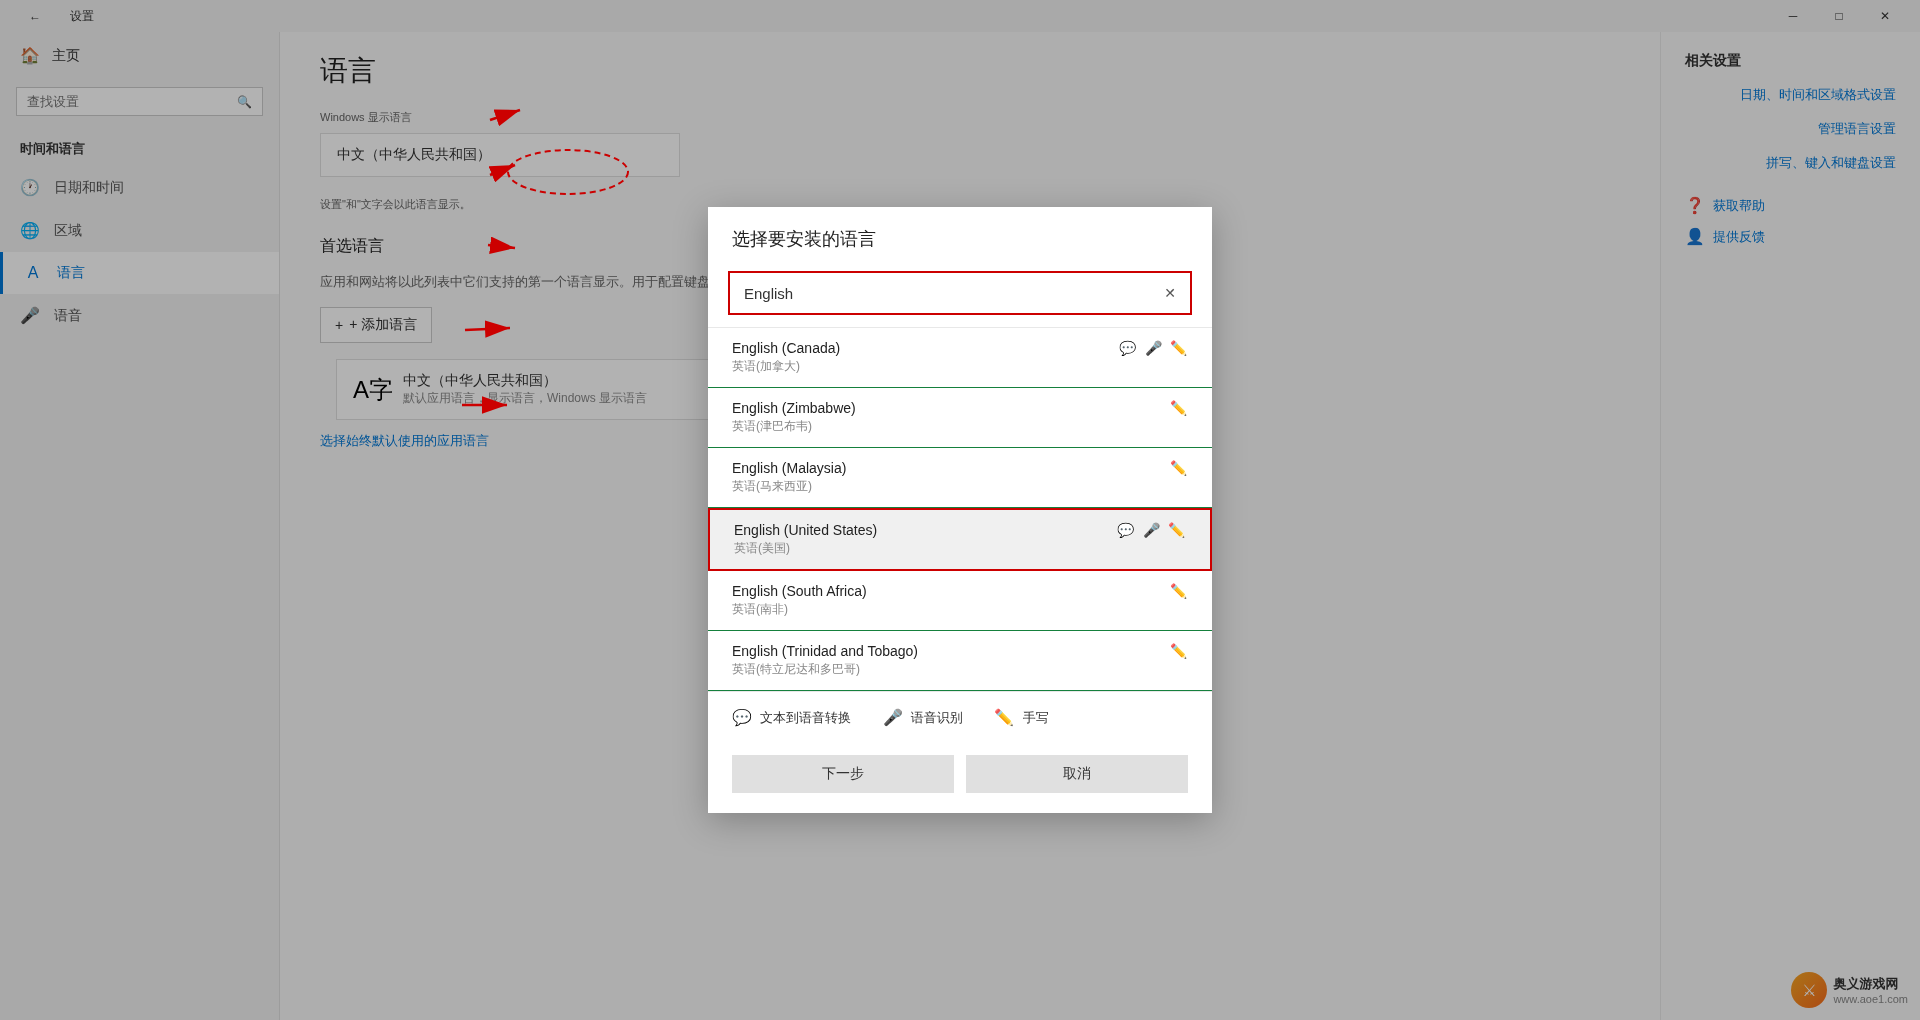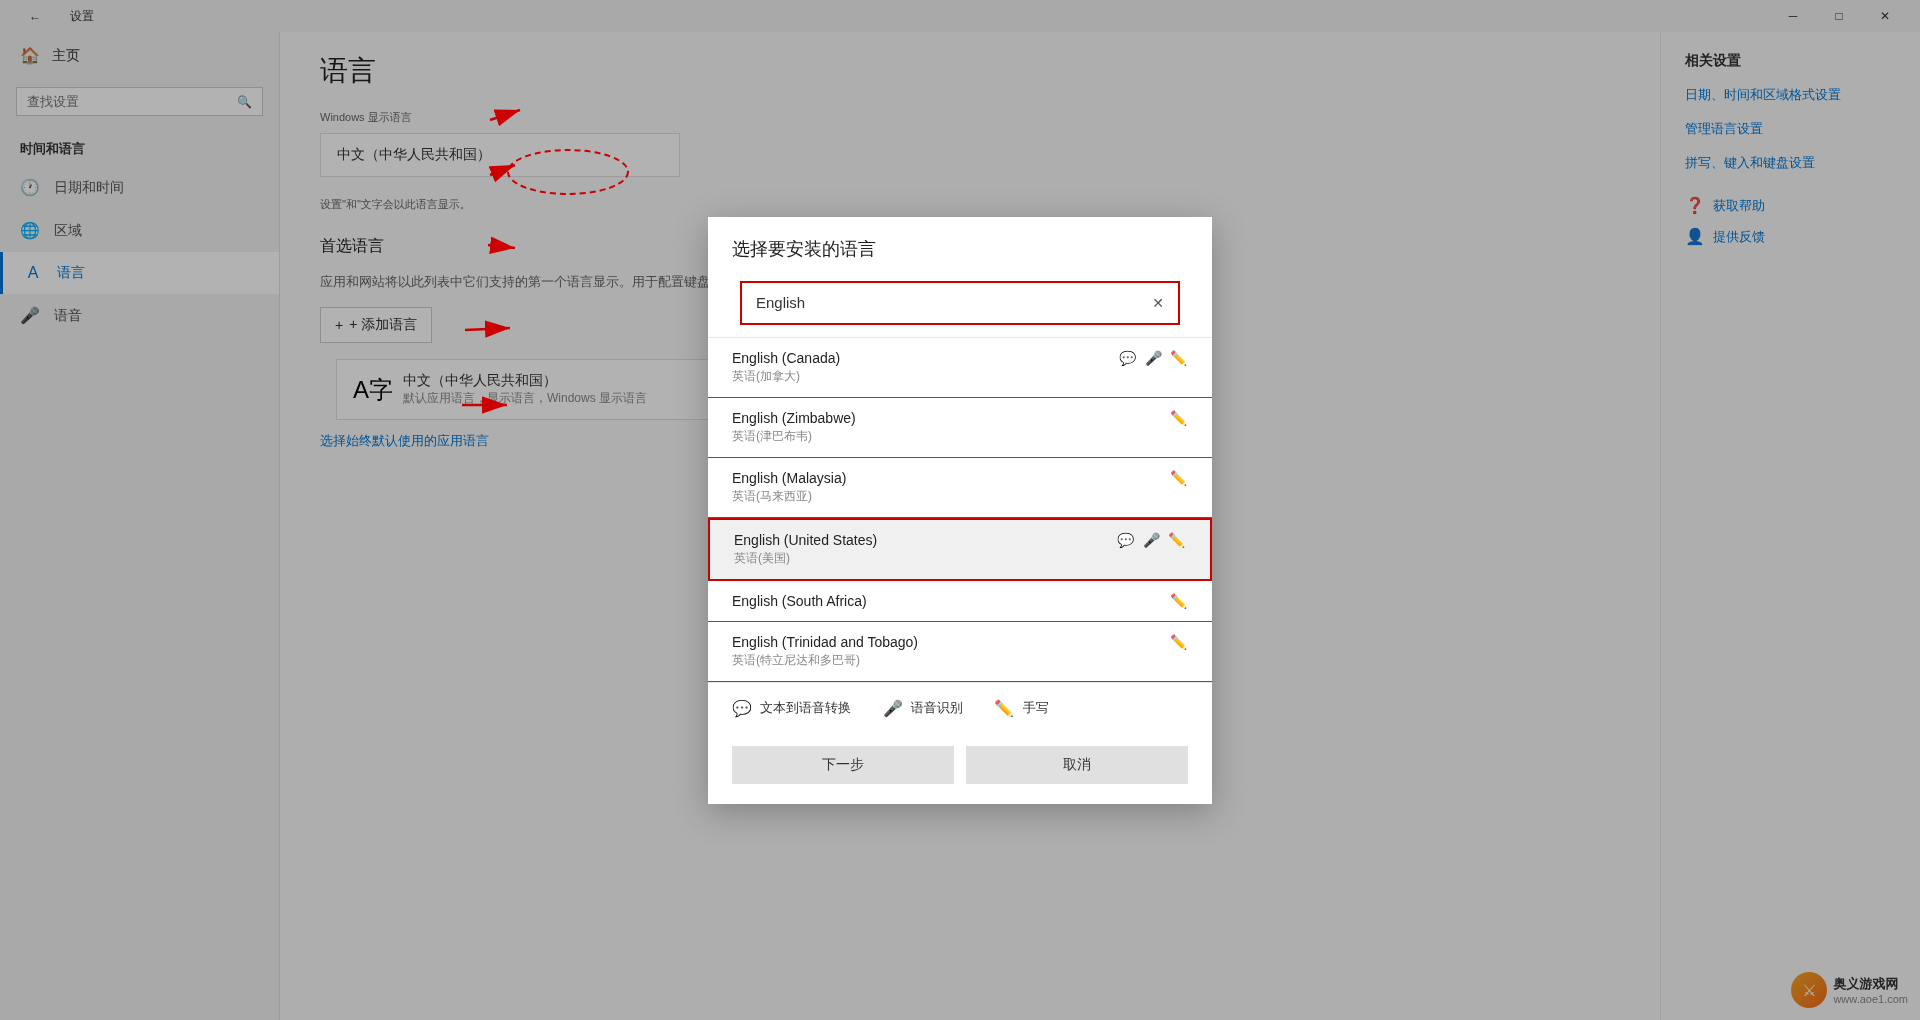--- a/index.html
+++ b/index.html
@@ -260,20 +260,21 @@
       color: #333;
       margin-bottom: 16px;
     }
 
     .related-link {
       font-size: 13px;
       color: #0078d7;
       cursor: pointer;
       margin-bottom: 16px;
       display: block;
+      text-align: right;
     }
 
     .related-section-spacer {
       margin-top: 24px;
     }
 
     .help-item {
       display: flex;
       align-items: center;
       gap: 8px;
@@ -313,21 +314,21 @@
       padding: 20px 24px 12px;
     }
 
     .dialog-title {
       font-size: 18px;
       font-weight: 400;
       color: #222;
     }
 
     .dialog-search-area {
-      padding: 0 32px 12px;
+      padding: 0 20px 12px;
       margin-top: 8px;
     }
 
     .dialog-search-box {
       display: flex;
       align-items: center;
       border: 2px solid #cc0000;
       padding: 0;
       width: 100%;
       position: relative;
@@ -652,20 +653,21 @@
         <div class="lang-list-item-sub">英语(美国)</div>
       </div>
 
       <div class="lang-list-item">
         <div class="lang-list-item-name">
           <span>English (South Africa)</span>
           <div class="lang-item-icons">
             <span class="lang-item-icon">✏️</span>
           </div>
         </div>
+        <div class="lang-list-item-sub">英语(南非)</div>
       </div>
 
       <div class="lang-list-item">
         <div class="lang-list-item-name">
           <span>English (Trinidad and Tobago)</span>
           <div class="lang-item-icons">
             <span class="lang-item-icon">✏️</span>
           </div>
         </div>
         <div class="lang-list-item-sub">英语(特立尼达和多巴哥)</div>

